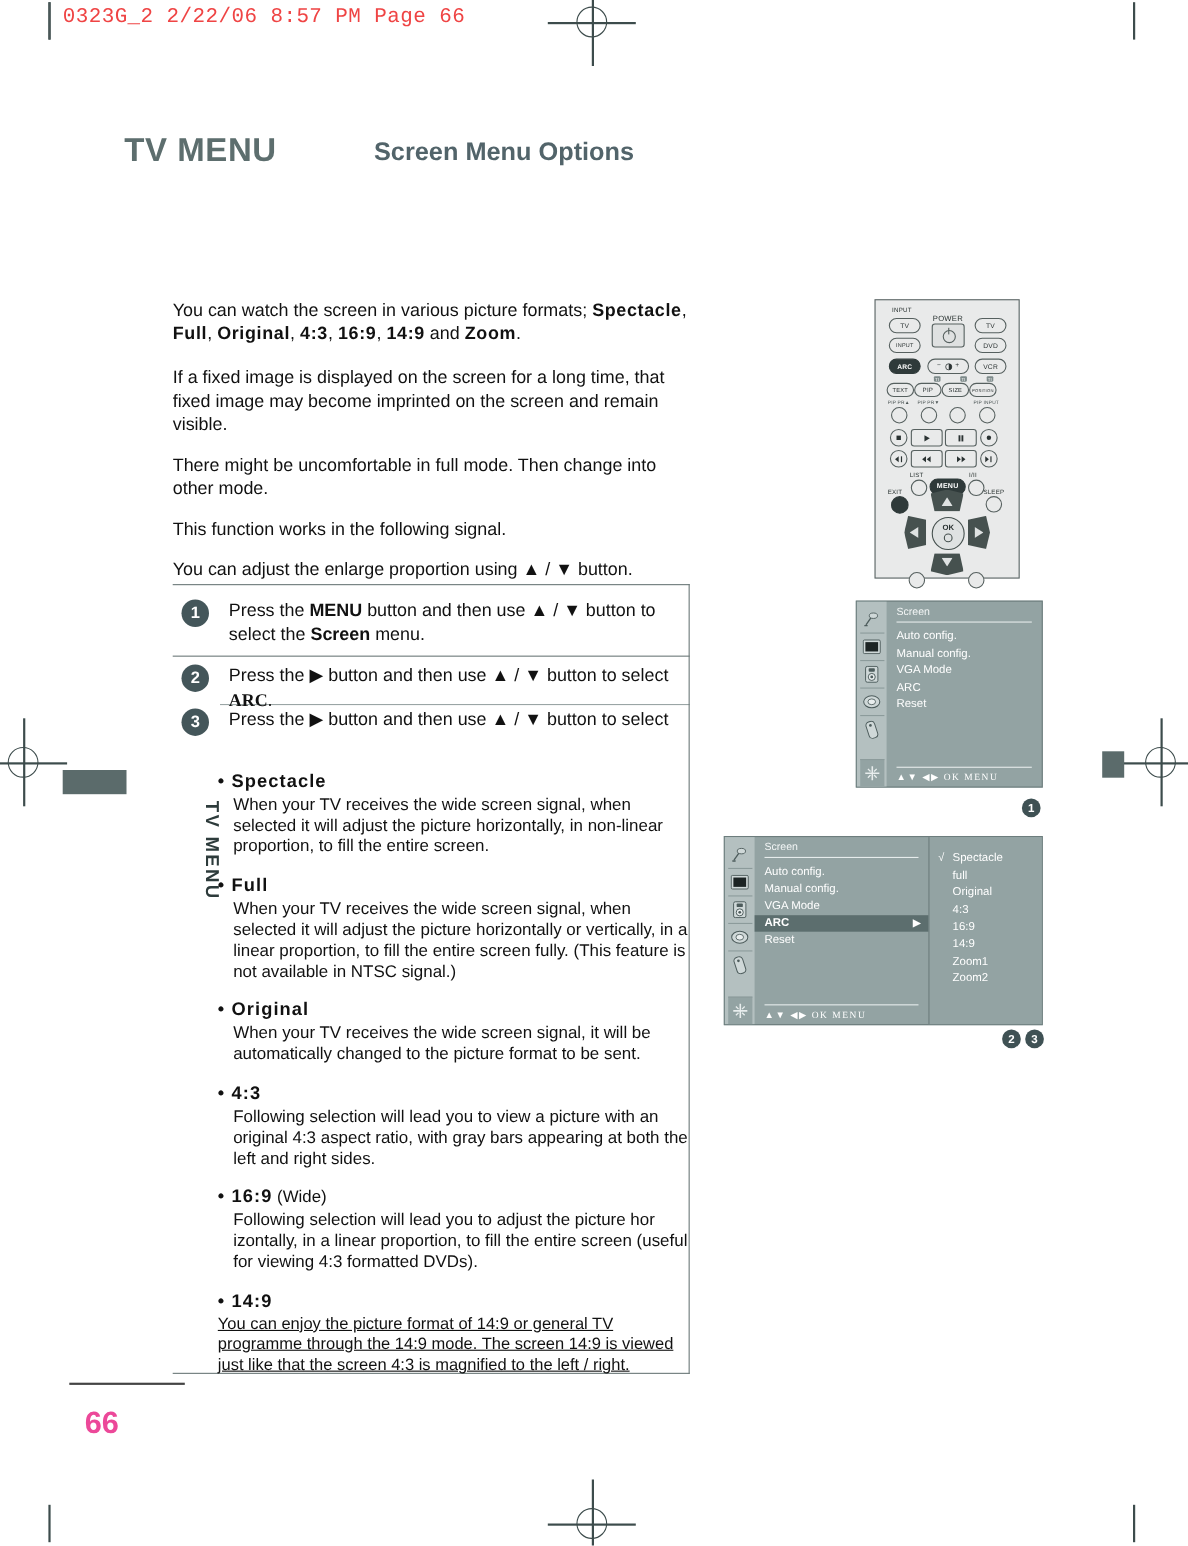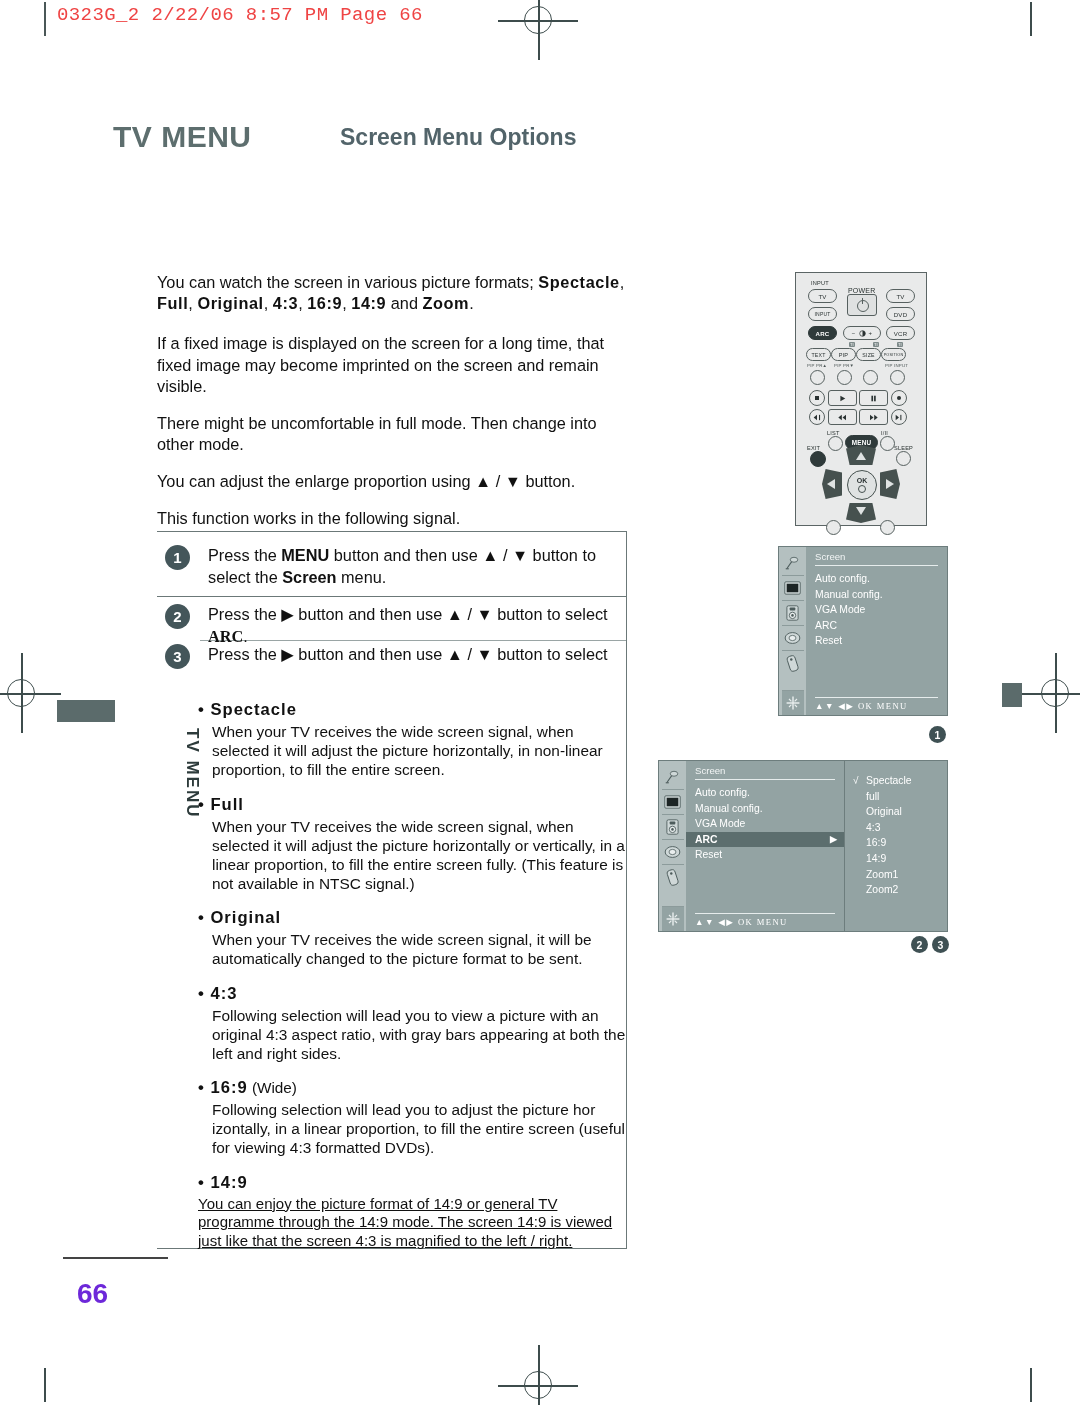--- a/index.html
+++ b/index.html
@@ -41,21 +41,21 @@
 
   
   .bullets{position:absolute;left:198px;top:700px;width:432px;}
   .bl-head{font-size:16.6px;font-weight:700;letter-spacing:1px;color:#111;margin-bottom:2px;}
   .bl-head .paren{font-weight:400;letter-spacing:0;font-size:15.3px;}
   .bl-body{font-size:15.4px;line-height:1.245;color:#111;margin:0 0 15px 14px;}
   .bl-body.nopad{margin-left:0;text-decoration:underline;}
 
   
   .pgline{position:absolute;left:63px;top:1257px;width:105px;height:1.6px;background:#444;}
-  .pgnum{position:absolute;left:77px;top:1278px;font-size:28px;font-weight:700;color:#6d28d9;}
+  .pgnum{position:absolute;left:77px;top:1278px;font-size:28px;font-weight:700;color:#ec4899;}
 
   
   .remote{position:absolute;left:795px;top:272px;width:130px;height:252px;background:#e9eaea;border:1.7px solid #5b6565;}
   .rm-inner{position:absolute;inset:5px 6px;}
   .rkey{position:absolute;background:#e9eaea;border:1.3px solid #56605f;border-radius:9px;
         font-size:6.1px;color:#2a3232;display:flex;align-items:center;justify-content:center;letter-spacing:.2px;}
   .rkey.dark{background:#2f3a3a;border-color:#2f3a3a;color:#fff;font-weight:700;}
   .rkey.sq{border-radius:3px;}
   .rlabel{position:absolute;font-size:5.6px;color:#27302f;letter-spacing:.2px;}
   .rlabel.tiny{font-size:4.4px;color:#4b5555;}
@@ -136,22 +136,22 @@
 
   <div class="hdr-tvmenu">TV MENU</div>
   <div class="hdr-sub">Screen Menu Options</div>
 
   <div class="sidetab-text">TV MENU</div>
 
   <div class="col">
     <div class="para tight"><span>You can watch the screen in various picture formats; </span><b>Spectacle</b><span>, </span><b>Full</b><span>, </span><b>Original</b><span>, </span><b>4:3</b><span>, </span><b>16:9</b><span>, </span><b>14:9</b><span> and </span><b>Zoom</b><span>.</span></div>
     <div class="para">If a fixed image is displayed on the screen for a long time, that fixed image may become imprinted on the screen and remain visible.</div>
     <div class="para">There might be uncomfortable in full mode. Then change into other mode.</div>
+    <div class="para">This function works in the following signal.</div>
     <div class="para"><span>You can adjust the enlarge proportion using </span><span>▲</span><span> / </span><span>▼</span><span> button.</span></div>
-    <div class="para">This function works in the following signal.</div>
   </div>
 
   <div class="rule" style="left:157px;top:531px;width:470px;height:1.4px;"></div>
   <div class="rule" style="left:157px;top:596px;width:470px;height:1.4px;"></div>
   <div class="rule" style="left:200px;top:640px;width:427px;height:1px;background:#9aa5a5;"></div>
   <div class="rule" style="left:157px;top:1248px;width:470px;height:1.4px;"></div>
   <div class="rule" style="left:627px;top:1248px;width:2px;height:0;"></div>
   <div class="rule" style="left:626px;top:531px;width:1.4px;height:718px;"></div>
 
   <div class="step" style="left:165px;top:545px;width:465px;">

